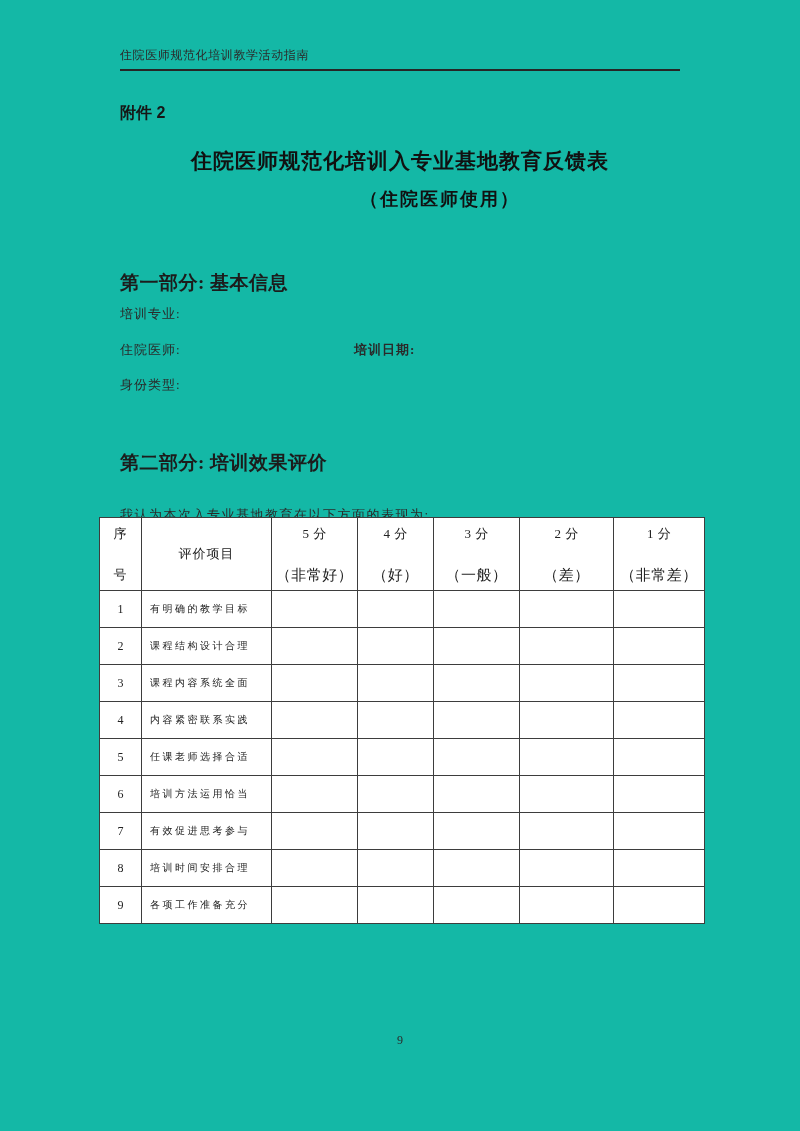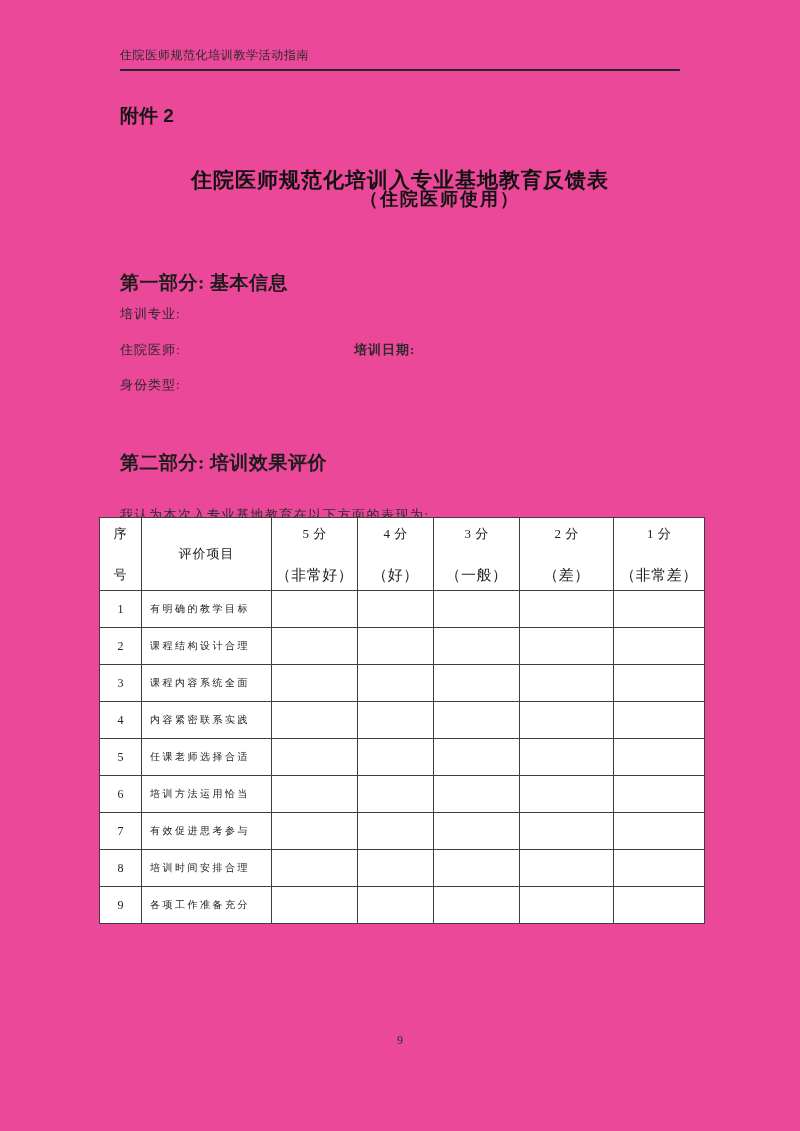--- a/index.html
+++ b/index.html
@@ -1,47 +1,47 @@
 <!DOCTYPE html>
 <html><head>
 <meta charset="utf-8">
 <style>
   * { margin:0; padding:0; box-sizing:border-box; }
   html,body { background:#888; }
   .page {
     position:relative;
     width:800px; height:1131px;
     margin:0 auto;
-    background:#ec4899;
+    background:#14b8a6;
     font-family:"Liberation Serif","DejaVu Serif",serif;
     color:#222222;
     overflow:hidden;
   }
   .abs { position:absolute; }
 
   .header-text {
     left:120px; top:47px;
     font-size:12px; letter-spacing:0.6px; color:#2b2b2b;
     white-space:nowrap;
   }
   .header-rule {
     left:120px; top:69px; width:560px; height:0;
     border-top:2px solid #262626;
   }
 
   .attachment {
     left:120px; top:103px;
     font-family:"Liberation Sans","DejaVu Sans",sans-serif;
-    font-weight:bold; font-size:19px; color:#161616;
+    font-weight:bold; font-size:16px; color:#161616;
   }
   .doc-title {
     left:0; width:800px; top:147px;
     text-align:center;
     font-family:"Liberation Sans","DejaVu Sans",sans-serif;
-    font-weight:bold; font-size:21px; letter-spacing:1px; color:#111111;margin-top:19px;
+    font-weight:bold; font-size:21px; letter-spacing:1px; color:#111111;
   }
   .doc-subtitle {
     left:0; width:800px; top:187px;
     text-align:center;
     font-family:"Liberation Sans","DejaVu Sans",sans-serif;
     font-weight:bold; font-size:18px; letter-spacing:2px; color:#111111;margin-left:40px;
   }
 
   .section-heading {
     left:120px;

